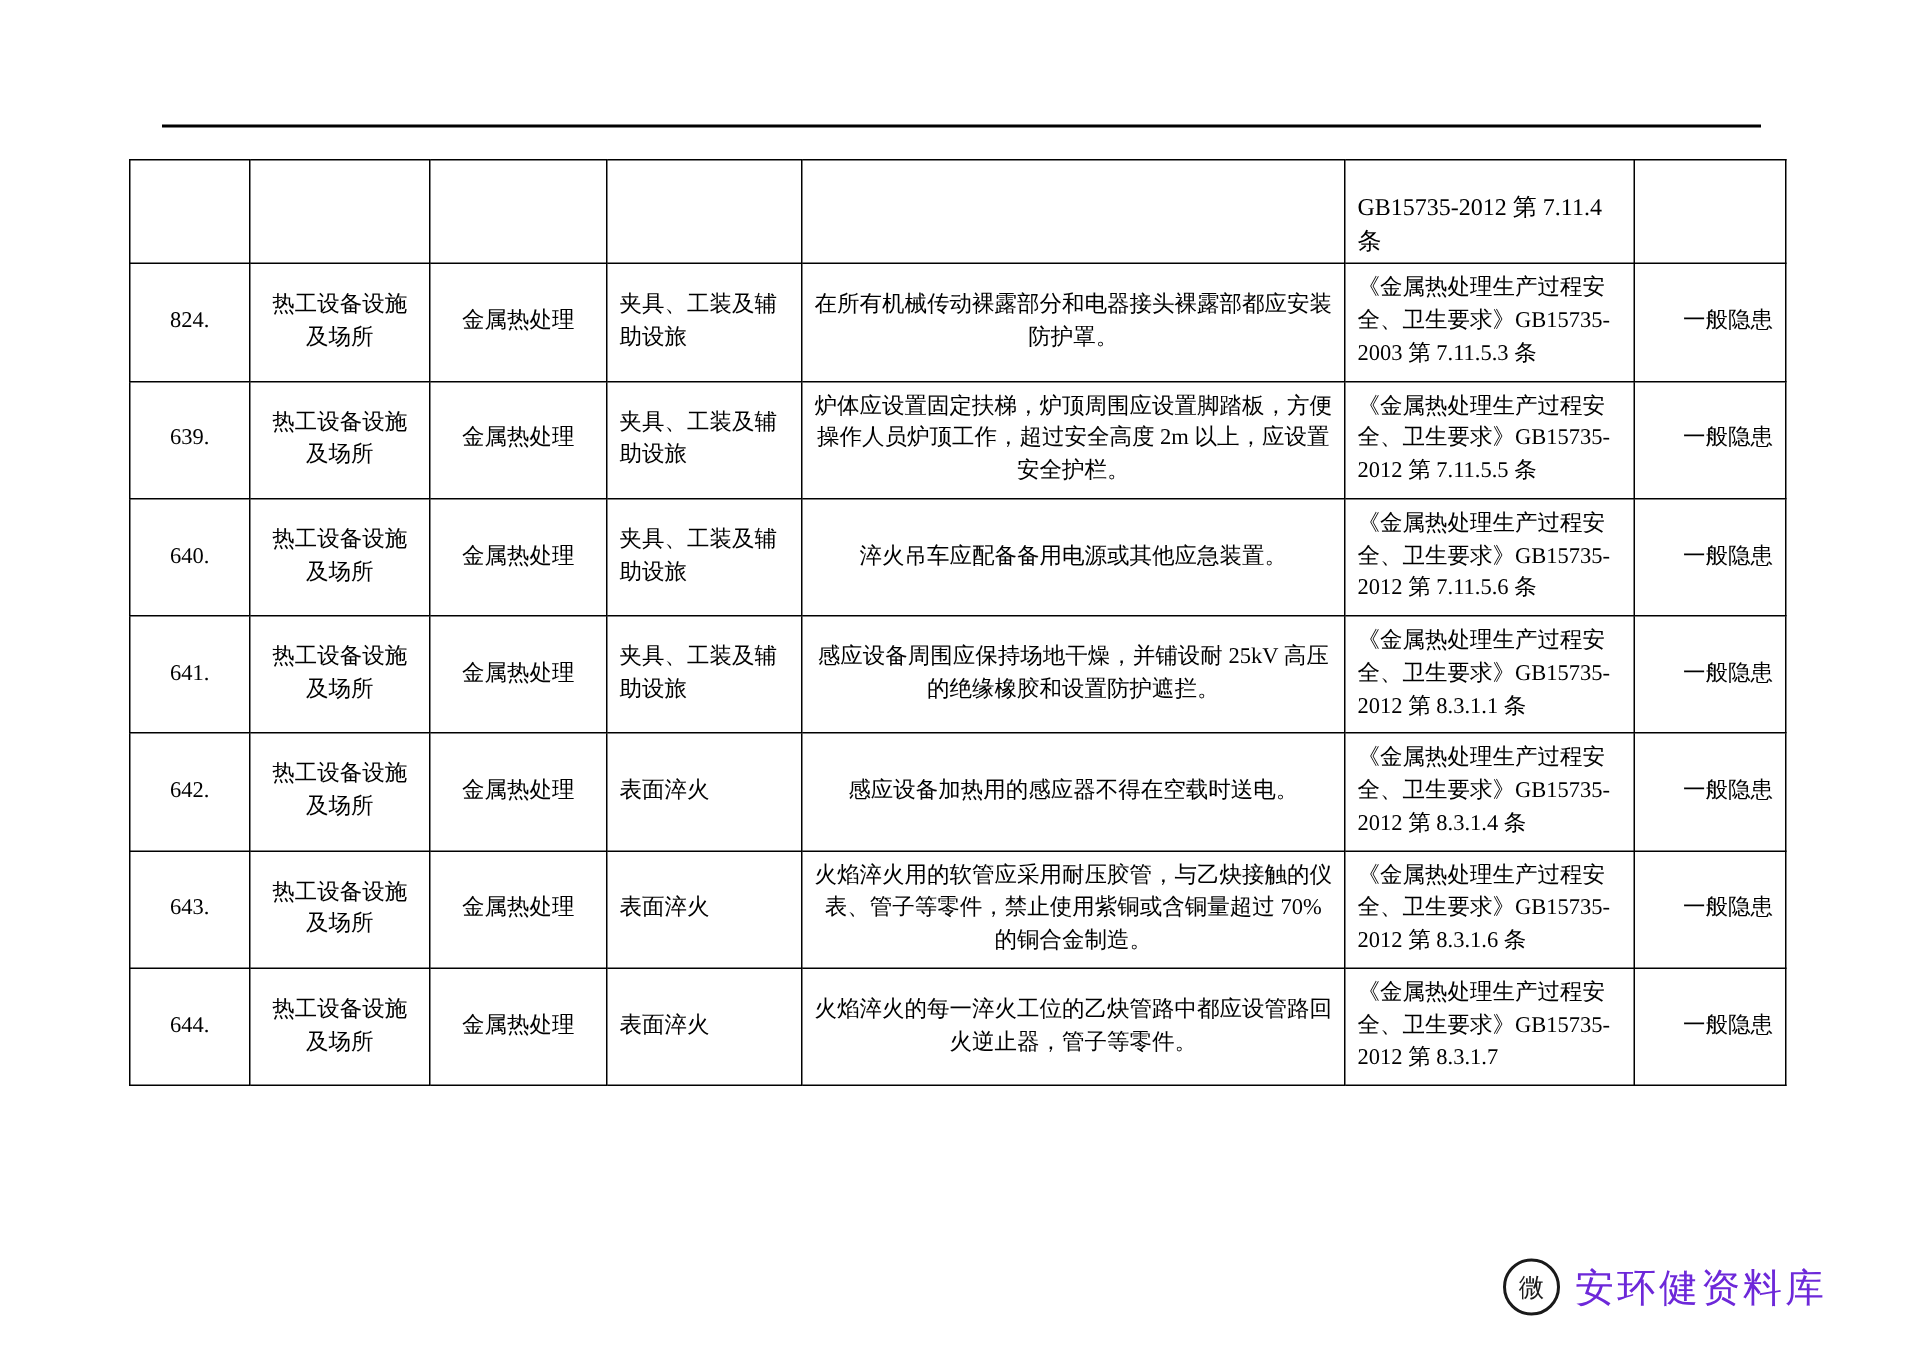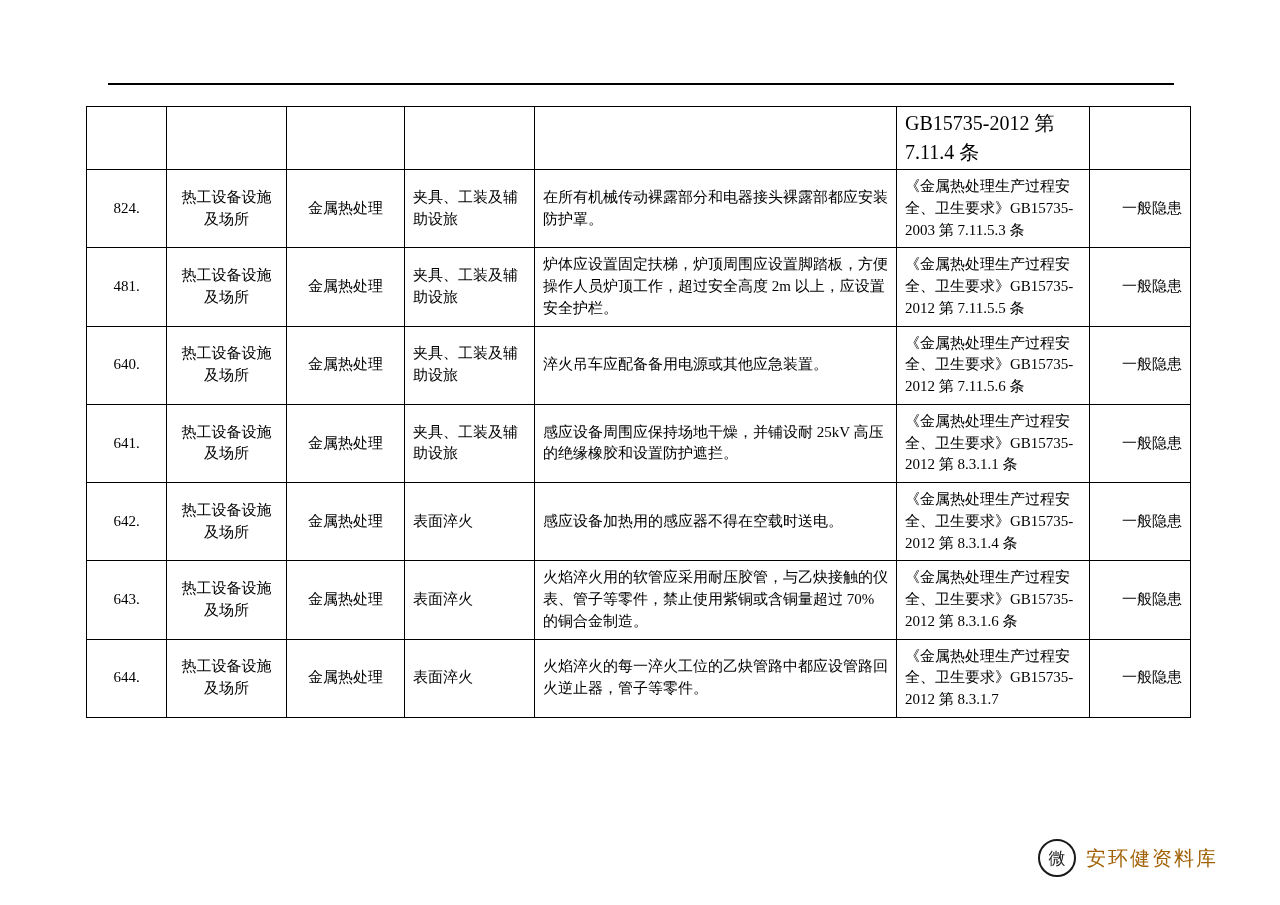--- a/index.html
+++ b/index.html
@@ -53,26 +53,26 @@
   col.c-sub { width: 118px; }
   col.c-item { width: 130px; }
   col.c-desc { width: 362px; }
   col.c-ref { width: 193px; }
   col.c-lvl { width: 101px; }
 
   td.num { text-align: center; }
   td.cat { text-align: center; margin-top: 40px; }
   td.sub { text-align: center; }
   td.item { text-align: left; padding-left: 10px; margin-top: 25px; }
-  td.desc { text-align: left; padding-left: 10px; }
+  td.desc { text-align: center; padding-left: 10px; }
   td.ref { text-align: left; padding-left: 8px; }
   td.lvl { text-align: right; }
 
   
-  tr.partial td { height: 14px; padding-top: 2px; padding-bottom: 2px; font-size: 20px; }
+  tr.partial td { height: 14px; padding-top: 20px; padding-bottom: 2px; font-size: 16px; }
   tr.partial td.ref { text-align: left; }
 
   .footer-logo {
     position: absolute;
     right: 62px;
     bottom: 28px;
     display: flex;
     align-items: center;
     gap: 10px;
   }
@@ -82,23 +82,23 @@
     border-radius: 50%;
     border: 2px solid #1a1a1a;
     display: flex;
     align-items: center;
     justify-content: center;
     font-size: 17px;
     font-family: "Liberation Sans", sans-serif;
     color: #1a1a1a;
   }
   .logo-text {
-    font-size: 20px;
+    font-size: 26px;
     letter-spacing: 2px;
-    color: #a16207;
+    color: #6d28d9;
     font-family: Liberation Serif, serif;
   }
 </style>
 </head>
 <body>
 
 <div class="page">
 
   <div class="top-rule"></div>
 
@@ -129,21 +129,21 @@
           <td class="num">824.</td>
           <td class="cat">热工设备设施及场所</td>
           <td class="sub">金属热处理</td>
           <td class="item">夹具、工装及辅助设旅</td>
           <td class="desc">在所有机械传动裸露部分和电器接头裸露部都应安装防护罩。</td>
           <td class="ref">《金属热处理生产过程安全、卫生要求》GB15735-2003 第 7.11.5.3 条</td>
           <td class="lvl">一般隐患</td>
         </tr>
 
         <tr>
-          <td class="num">481.</td>
+          <td class="num">639.</td>
           <td class="cat">热工设备设施及场所</td>
           <td class="sub">金属热处理</td>
           <td class="item">夹具、工装及辅助设旅</td>
           <td class="desc">炉体应设置固定扶梯，炉顶周围应设置脚踏板，方便操作人员炉顶工作，超过安全高度 2m 以上，应设置安全护栏。</td>
           <td class="ref">《金属热处理生产过程安全、卫生要求》GB15735-2012 第 7.11.5.5 条</td>
           <td class="lvl">一般隐患</td>
         </tr>
 
         <tr>
           <td class="num">640.</td>

